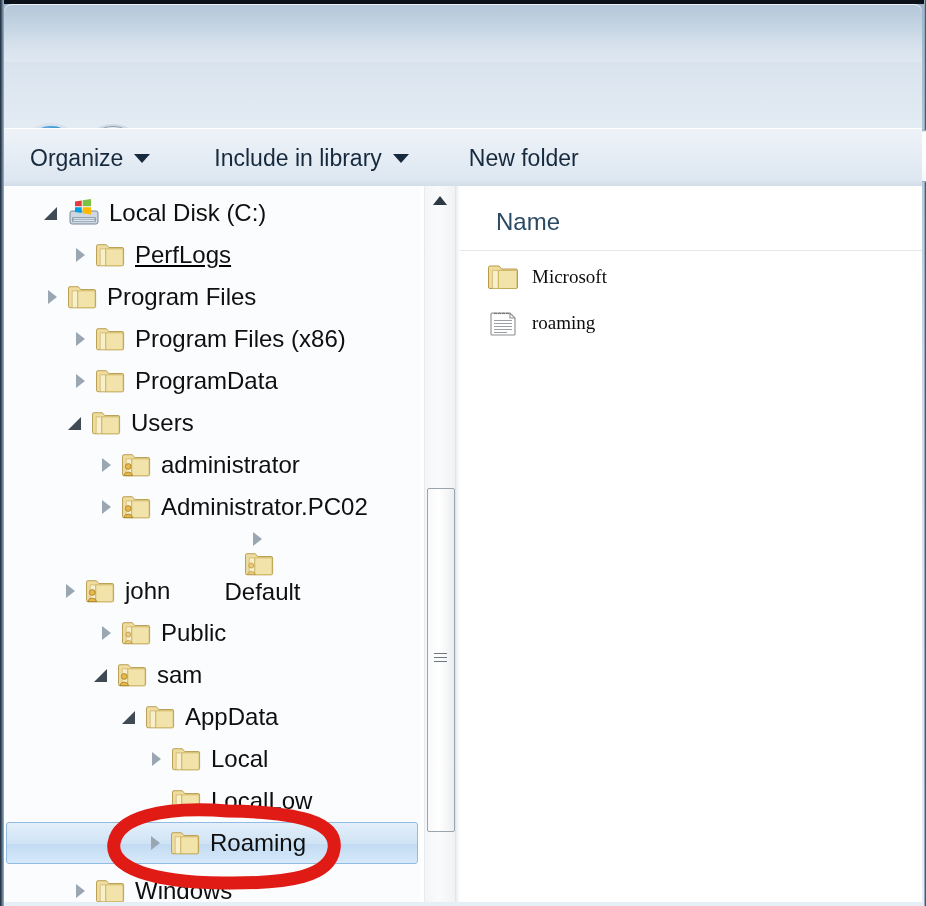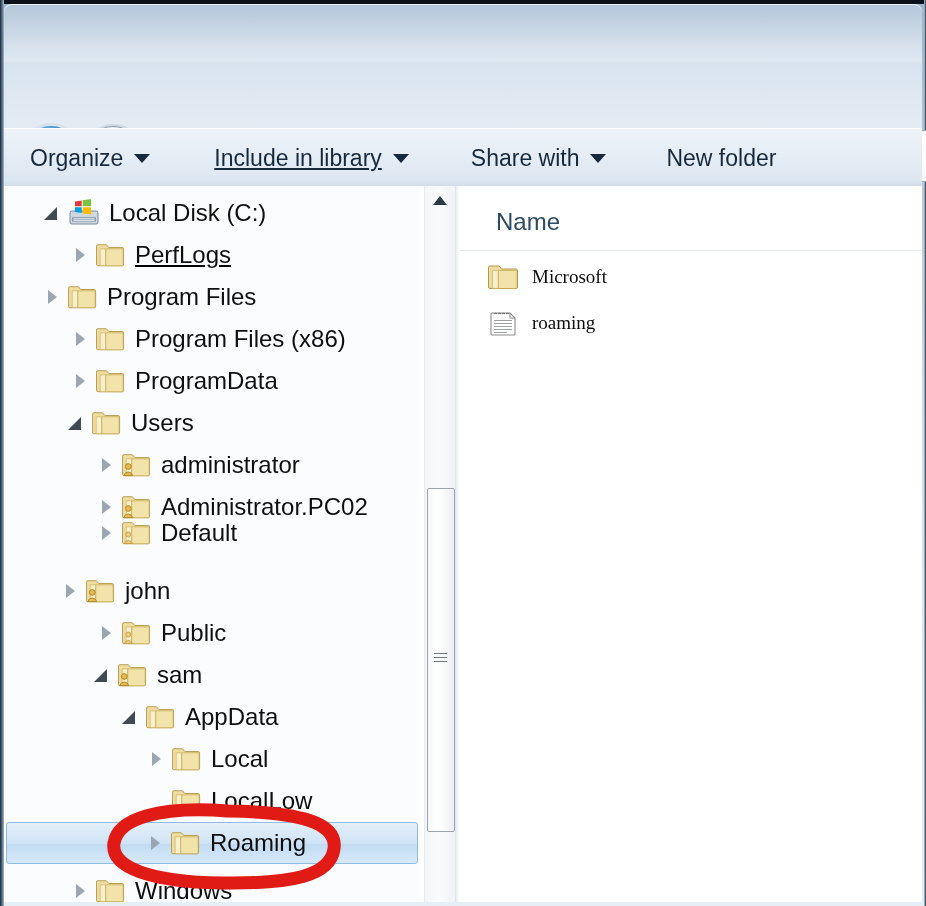--- a/index.html
+++ b/index.html
@@ -373,26 +373,22 @@
       <span class="crumb">Roaming</span>
       <span class="crumb-sep"></span>
     </div>
   </div>
 
   <div id="toolbar">
     <div class="tb-item">
       <span>Organize</span>
       <span class="tb-caret"></span>
     </div>
-    <div class="tb-item" style="margin-left:40px;text-decoration:underline;">
+    <div class="tb-item" style="margin-left:40px;">
       <span>Include in library</span>
-      <span class="tb-caret"></span>
-    </div>
-    <div class="tb-item" style="margin-left:38px;">
-      <span>Share with</span>
       <span class="tb-caret"></span>
     </div>
     <div class="tb-item" style="margin-left:36px;">
       <span>New folder</span>
     </div>
   </div>
 
   <div id="content">
 
     <div id="nav-pane">
@@ -509,21 +505,21 @@
             <path d="M2 4 h9 l2.6 3 H28 a1.5 1.5 0 0 1 1.5 1.5 V25 a1.5 1.5 0 0 1 -1.5 1.5 H2 A1.5 1.5 0 0 1 .5 25 V5.5 A1.5 1.5 0 0 1 2 4 Z" fill="#efdda0" stroke="#b7994a" stroke-width="1"></path>
             <path d="M4.4 8.4 h6 v18 h-6 z" fill="#f8f0cb" stroke="#c7ae62" stroke-width=".7"></path>
             <path d="M10.4 8.4 H28 a1 1 0 0 1 1 1 V25.5 a1 1 0 0 1 -1 1 H10.4 Z" fill="#f2e3ab" stroke="#bfa449" stroke-width=".7"></path>
             <circle cx="6.6" cy="16.6" r="3.1" fill="#e8b84b" stroke="#9b7a23" stroke-width=".8"></circle>
             <path d="M1.8 26.4 a5 5.4 0 0 1 9.6 0 Z" fill="#e8b84b" stroke="#9b7a23" stroke-width=".8"></path>
           </svg>
         </span>
         <span class="tree-label">Administrator.PC02</span>
       </div>
 
-      <div class="tree-row" style="top:326px; padding-left:92px;">
+      <div class="tree-row" style="top:342px; padding-left:92px;flex-direction:column;">
         <span class="tw collapsed">
             <span class="hollow"></span>
           </span>
         <span class="icn" style="margin-left:4px;">
           <svg width="30" height="28" viewBox="0 0 32 30">
             <path d="M2 4 h9 l2.6 3 H28 a1.5 1.5 0 0 1 1.5 1.5 V25 a1.5 1.5 0 0 1 -1.5 1.5 H2 A1.5 1.5 0 0 1 .5 25 V5.5 A1.5 1.5 0 0 1 2 4 Z" fill="#efdda0" stroke="#b7994a" stroke-width="1"></path>
             <path d="M4.4 8.4 h6 v18 h-6 z" fill="#f8f0cb" stroke="#c7ae62" stroke-width=".7"></path>
             <path d="M10.4 8.4 H28 a1 1 0 0 1 1 1 V25.5 a1 1 0 0 1 -1 1 H10.4 Z" fill="#f2e3ab" stroke="#bfa449" stroke-width=".7"></path>
             <circle cx="6.6" cy="16.6" r="2.7" fill="#eccb7e" stroke="#b08f3c" stroke-width=".7"></circle>
             <path d="M2.4 26.2 a4.6 5 0 0 1 8.6 0 Z" fill="#eccb7e" stroke="#b08f3c" stroke-width=".7"></path>

